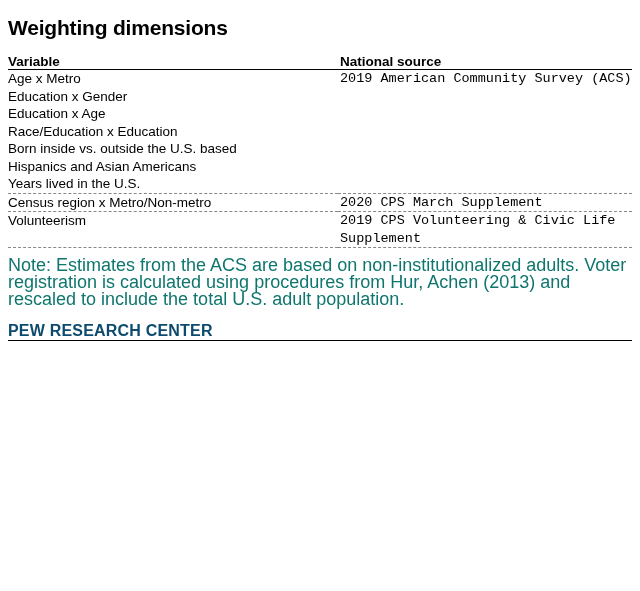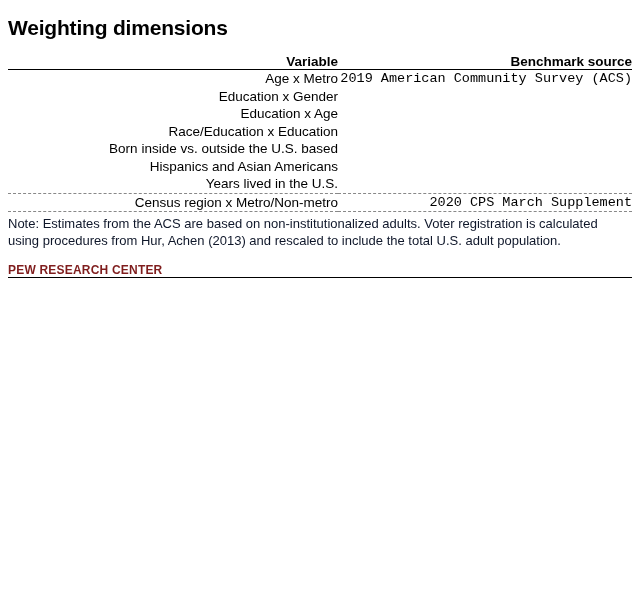--- a/index.html
+++ b/index.html
@@ -28,21 +28,21 @@
     letter-spacing: -0.2px;
     margin: 2px 0 14px 0;
     color: #000;
   }
   table.wd {
     width: 624px;
     border-collapse: collapse;
     table-layout: fixed;
   }
   table.wd th, table.wd td {
-    text-align: right;
+    text-align: left;
     vertical-align: top;
     padding: 0;
     margin-left: 12px;
   }
   .col-var { width: 330px; }
   .col-src { width: 294px; }
 
   thead th {
     font-size: 13.5px;
     font-weight: bold;
@@ -66,34 +66,34 @@
   }
   tr.dashed > td {
     border-bottom: 1px dashed #888;
   }
   tr.lastrow > td {
     border-bottom: 1.5px solid #000;
   }
   .var-line { display: block; }
   .note {
     width: 624px;
-    font-size: 13px;
+    font-size: 18px;
     line-height: 17px;
-    color: #0f172a;
-    margin-top: 3px;
+    color: #0f766e;
+    margin-top: 9px;
   }
   .footer {
     width: 624px;
     margin-top: 14px;
   }
   .footer-label {
-    font-size: 12px;
+    font-size: 16px;
     font-weight: bold;
     letter-spacing: 0.2px;
-    color: #7f1d1d;
+    color: #0c4a6e;
   }
   .footer-rule {
     border-bottom: 1.5px solid #000;
     width: 624px;
   }
 </style>
 </head>
 <body>
 
 <div class="page">
@@ -101,21 +101,21 @@
   <div class="title">Weighting dimensions</div>
 
   <table class="wd">
     <colgroup>
       <col class="col-var">
       <col class="col-src">
     </colgroup>
     <thead>
       <tr>
         <th class="rule-solid">Variable</th>
-        <th class="rule-solid src-head">Benchmark source</th>
+        <th class="rule-solid src-head">National source</th>
       </tr>
     </thead>
     <tbody>
 
       <tr class="dashed">
         <td>
           <span class="var-line">Age x Metro</span>
           <span class="var-line">Education x Gender</span>
           <span class="var-line">Education x Age</span>
           <span class="var-line">Race/Education x Education</span>
@@ -126,20 +126,26 @@
         <td class="src-cell">2019 American Community Survey (ACS)</td>
       </tr>
 
       <tr class="dashed">
         <td>
           <span class="var-line">Census region x Metro/Non-metro</span>
         </td>
         <td class="src-cell">2020 CPS March Supplement</td>
       </tr>
 
+      <tr class="dashed">
+        <td>
+          <span class="var-line">Volunteerism</span>
+        </td>
+        <td class="src-cell">2019 CPS Volunteering &amp; Civic Life Supplement</td>
+      </tr>
 
 
 
     </tbody>
   </table>
 
   <div class="note">Note: Estimates from the ACS are based on non-institutionalized adults. Voter registration is calculated using procedures from Hur, Achen (2013) and rescaled to include the total U.S. adult population.</div>
 
   <div class="footer">
     <div class="footer-label">PEW RESEARCH CENTER</div>

